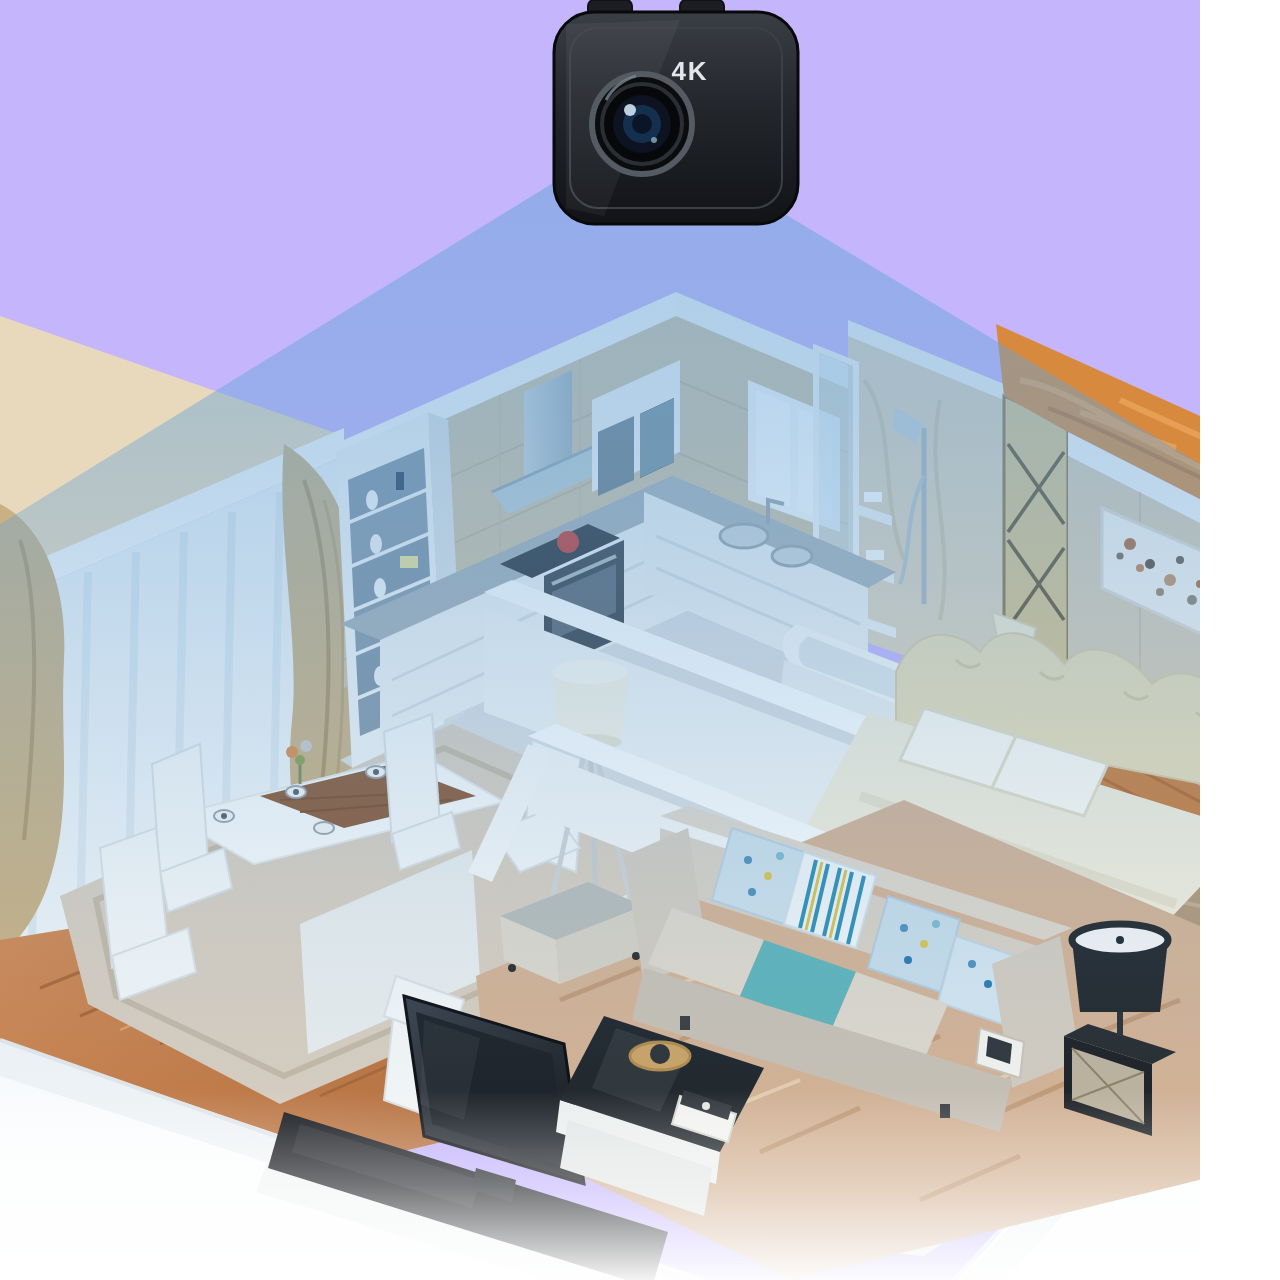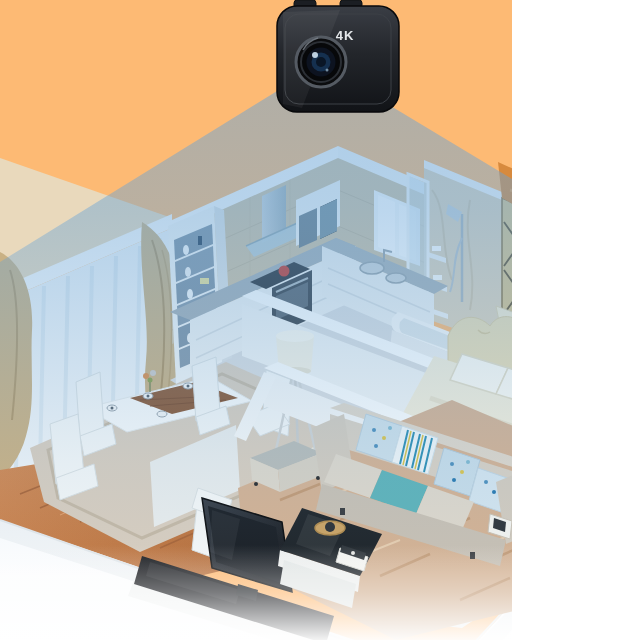--- a/index.html
+++ b/index.html
@@ -1,16 +1,16 @@
 <!DOCTYPE html>
 <html><head>
 <meta charset="utf-8">
 <style>
   html,body{margin:0;padding:0;background:#ffffff;}
-  .stage{position:relative;width:512px;height:640px;overflow:hidden;background:#fdba74;
+  .stage{position:relative;width:600px;height:640px;overflow:hidden;background:#c4b5fd;
          font-family:"Liberation Sans", sans-serif;}
   .stage svg{position:absolute;left:0;top:0;}
   text.cam-label{font-family:"Liberation Sans", sans-serif;font-weight:bold;
                  font-size:13px;letter-spacing:1px;fill:#e4e7ea;}
 </style>
 </head>
 <body>
 
 <div class="stage">
 <svg width="640" height="640" viewBox="0 0 640 640">

